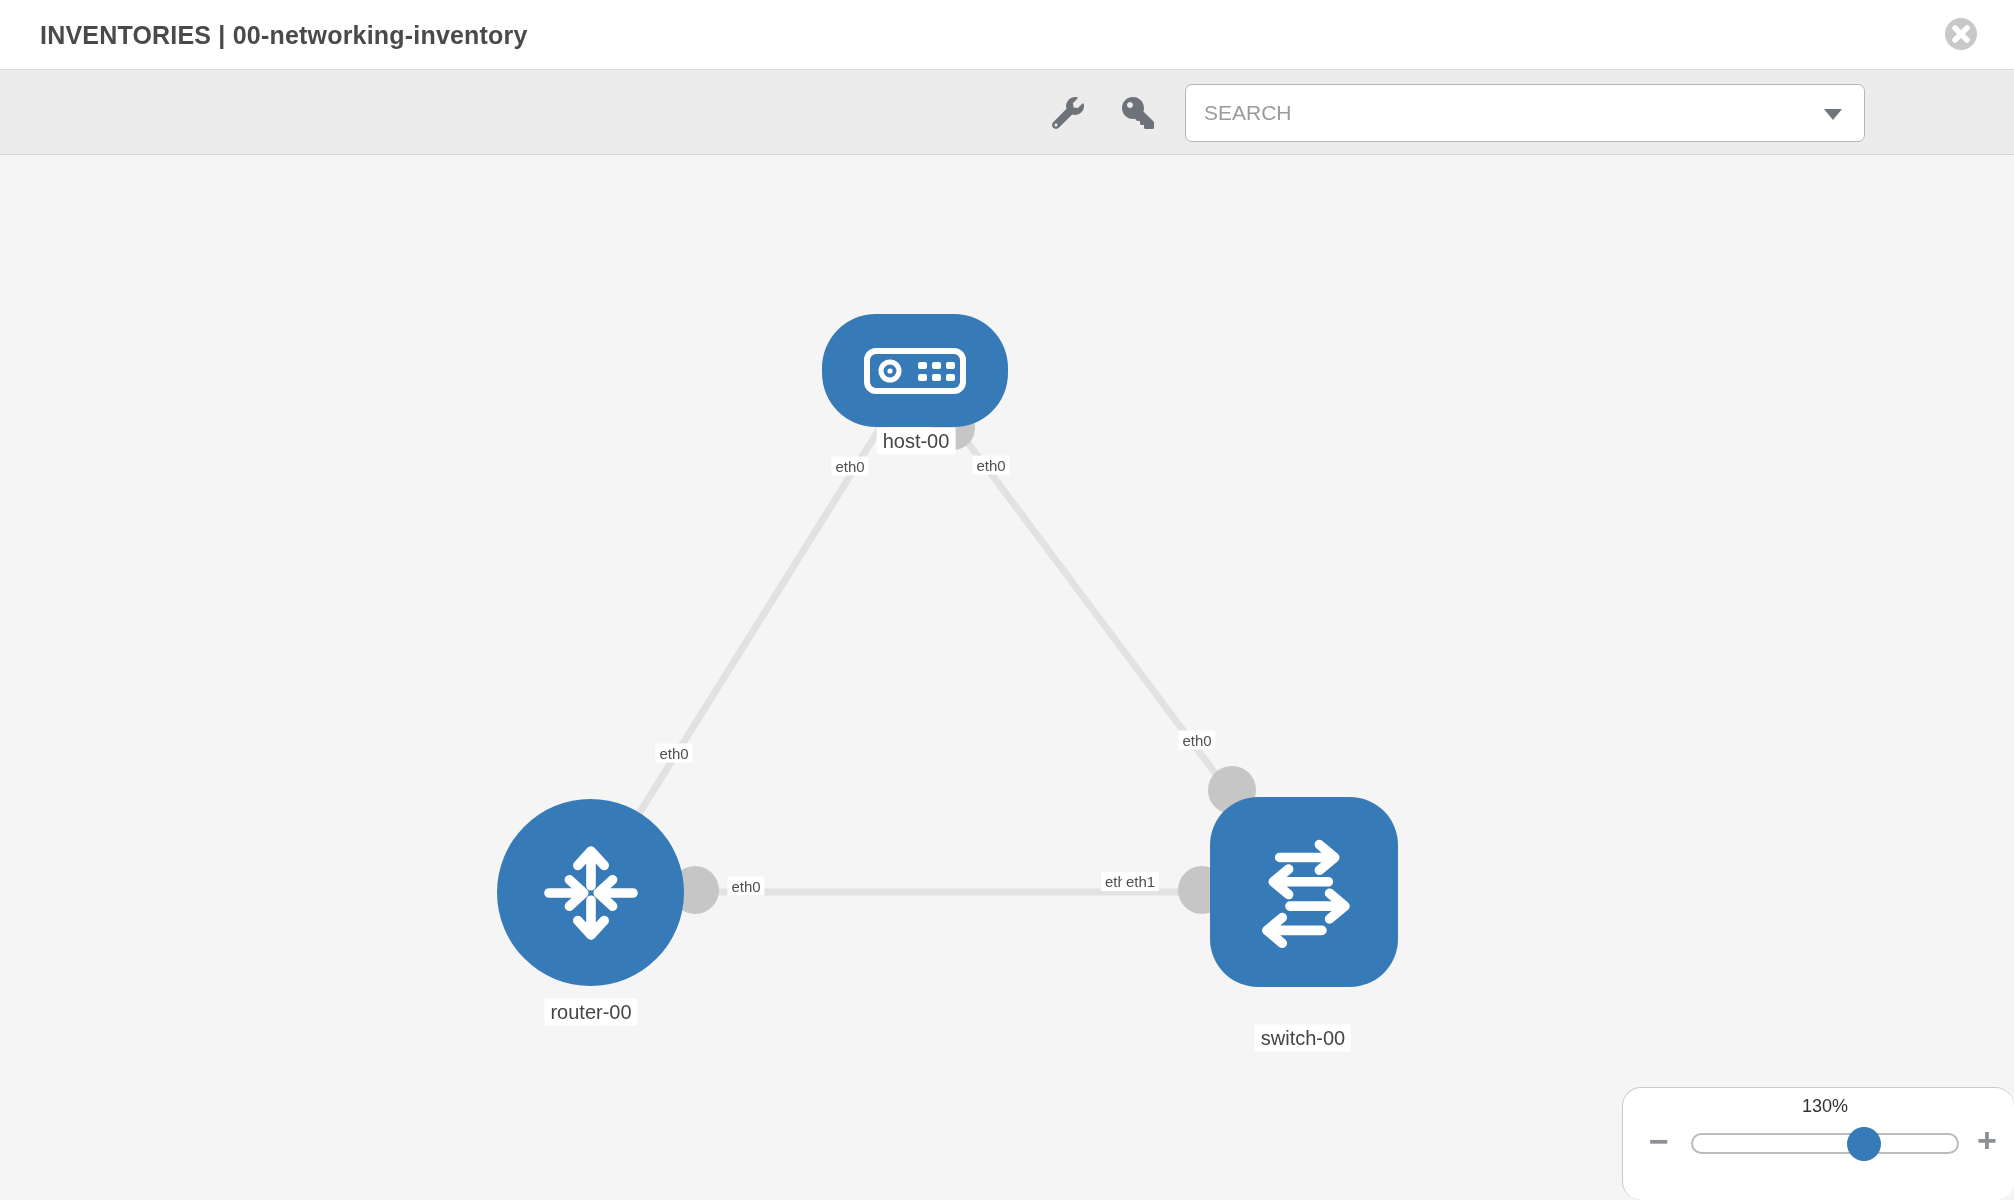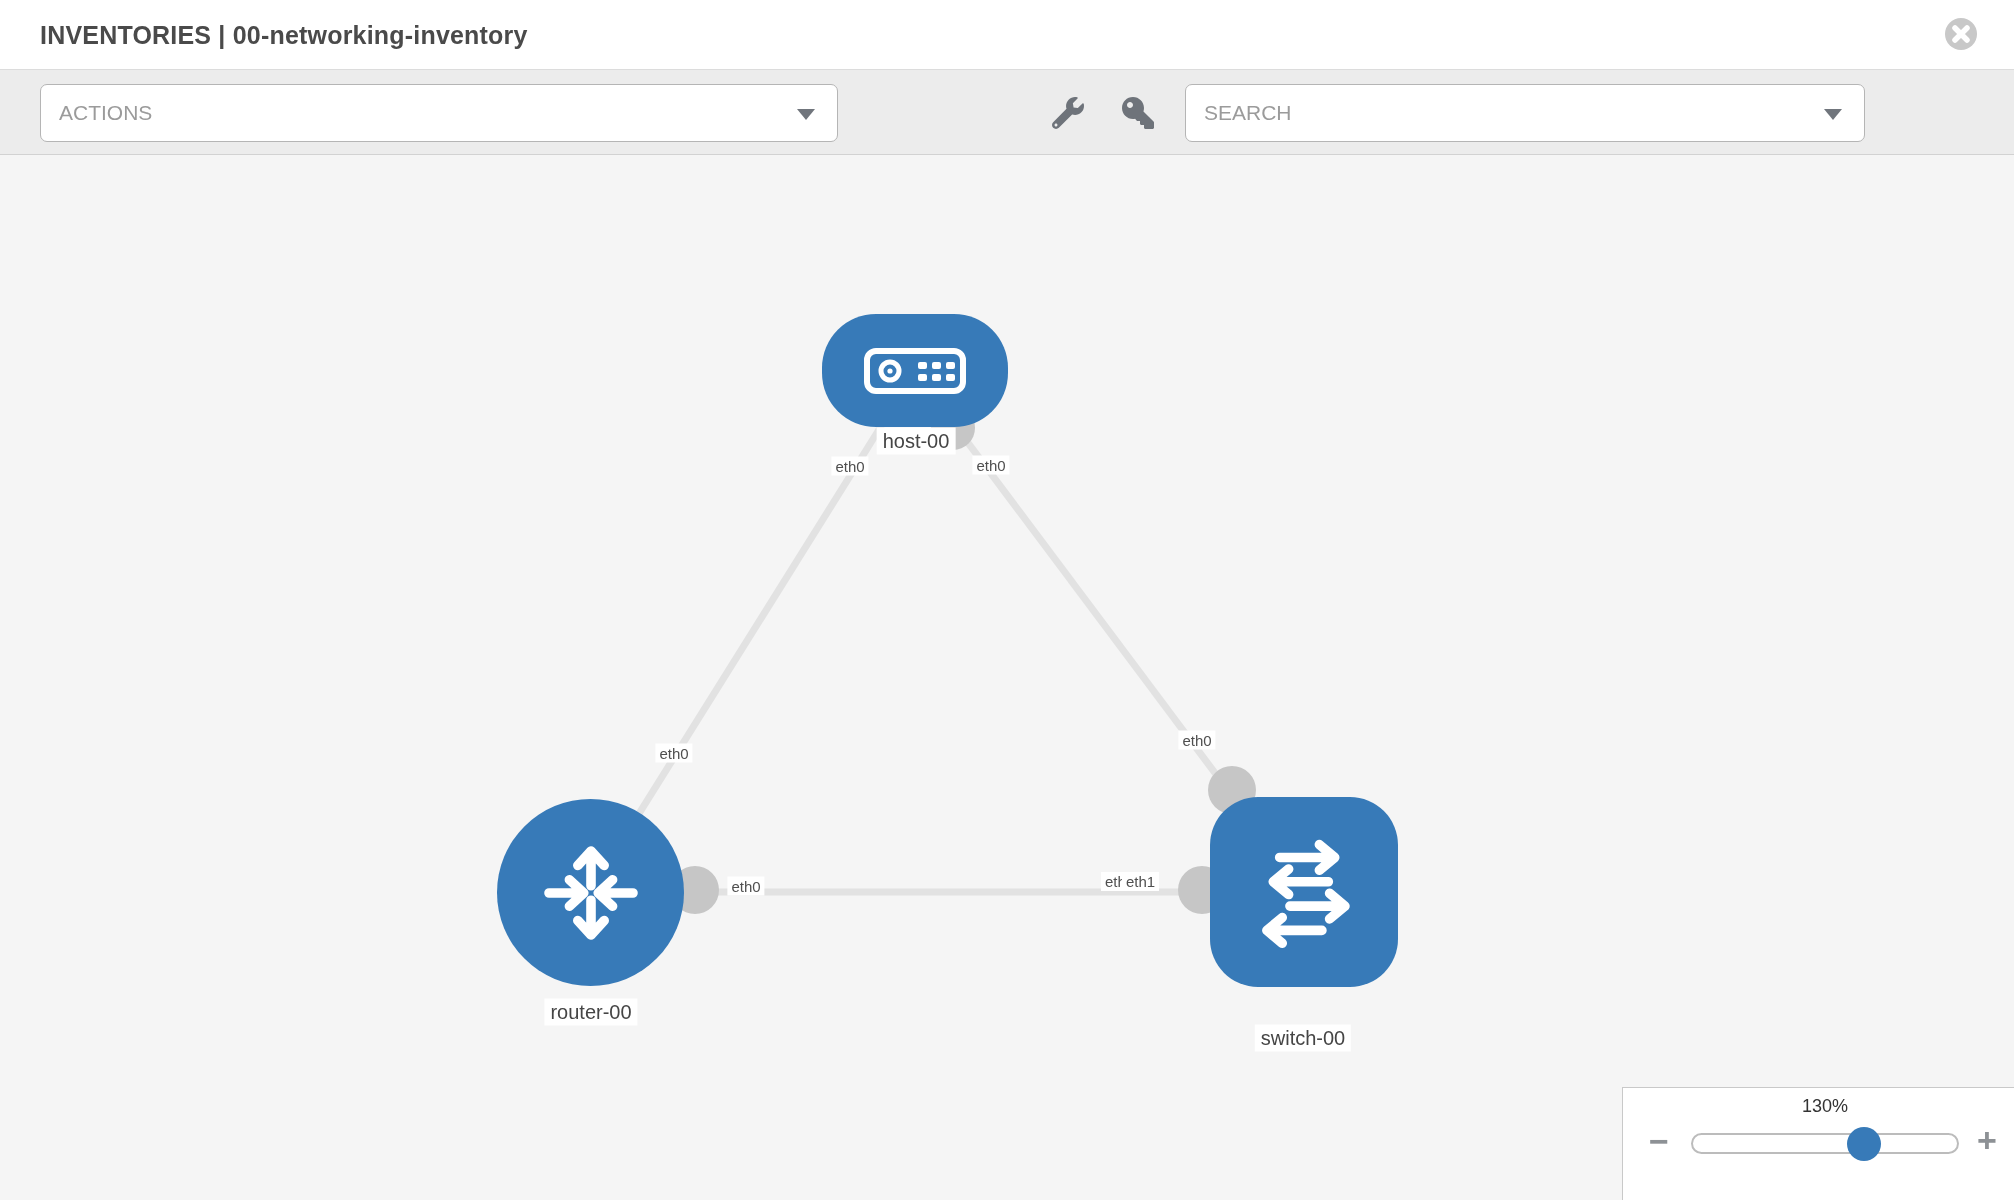--- a/index.html
+++ b/index.html
@@ -36,21 +36,21 @@
   .node-switch { left:1210px; top:642px; width:188px; height:190px; border-radius:48px; }
   .node-label { position:absolute; z-index:4; transform:translate(-50%,-50%);
     background:#fff; color:#454545; font-size:20px; padding:2px 6px; white-space:nowrap; }
   .if-label { position:absolute; z-index:3; transform:translate(-50%,-50%);
     background:#fff; color:#4f4f4f; font-size:15px; padding:1px 4px; white-space:nowrap; }
   .if-label-anch { position:absolute; z-index:3; background:#fff; color:#4f4f4f;
     font-size:15px; padding:1px 4px; white-space:nowrap; }
 
   
   .zoom-panel { position:absolute; left:1622px; top:932px; width:392px; height:113px;
-    background:#fff; border-left:1px solid #c9c9c9; border-top:1px solid #c9c9c9; z-index:5; }
+    background:#fff; border-left:1px solid #c9c9c9; border-top:1px solid #c9c9c9; z-index:5;border-radius:19px; }
   .zoom-value { position:absolute; left:68px; top:8px; width:268px; text-align:center;
     font-size:18px; color:#333; }
   .zoom-btn { position:absolute; font-size:34px; font-weight:700; color:#8d9195;
     line-height:30px; cursor:pointer; }
   .zoom-minus { left:26px; top:38px; }
   .zoom-plus { left:354px; top:37px; }
   .slider-track { position:absolute; left:68px; top:45px; width:268px; height:21px;
     background:#fff; border:2px solid #bcbcbc; border-radius:11px; cursor:pointer; }
   .slider-handle { position:absolute; left:224px; top:39px; width:34px; height:34px;
     border-radius:50%; background:#377ab8; cursor:grab; }
@@ -62,24 +62,20 @@
   <h1>INVENTORIES | 00-networking-inventory</h1>
   <div class="close-btn">
     <svg width="34" height="34" viewBox="0 0 34 34">
       <circle cx="17" cy="17" r="16" fill="#c8c8c8"></circle>
       <path d="M11 11 L23 23 M23 11 L11 23" stroke="#fff" stroke-width="5.5" stroke-linecap="round"></path>
     </svg>
   </div>
 </div>
 
 <div class="toolbar">
-  <div class="dropdown dd-actions">
-    <span class="dd-label">ACTIONS</span>
-    <span class="caret"></span>
-  </div>
 
   <span class="tool-ic ic-wrench">
     <svg width="32" height="32" viewBox="0 0 512 512">
       <path fill="#6e737a" d="M507.73 109.1c-2.24-9.03-13.54-12.09-20.12-5.51l-74.36 74.36-67.88-11.31-11.31-67.88 74.36-74.36c6.62-6.62 3.43-17.9-5.66-20.16-47.38-11.74-99.55.91-136.58 37.93-39.64 39.64-50.55 97.1-34.05 147.2L18.74 402.76c-24.99 24.99-24.99 65.51 0 90.5 24.99 24.99 65.51 24.99 90.5 0l213.21-213.21c50.12 16.71 107.47 5.68 147.37-34.22 37.07-37.07 49.7-89.32 37.91-136.73zM64 472c-13.25 0-24-10.75-24-24 0-13.26 10.75-24 24-24s24 10.74 24 24c0 13.25-10.75 24-24 24z"></path>
     </svg>
   </span>
   <span class="tool-ic ic-key">
     <svg width="32" height="32" viewBox="0 0 512 512" style="transform:scaleX(-1)">
       <path fill="#6e737a" d="M512 176.001C512 273.203 433.202 352 336 352c-11.22 0-22.19-1.062-32.827-3.069l-24.012 27.014A23.999 23.999 0 0 1 261.223 384H224v40c0 13.255-10.745 24-24 24h-40v40c0 13.255-10.745 24-24 24H24c-13.255 0-24-10.745-24-24v-78.059c0-6.365 2.529-12.47 7.029-16.971l161.802-161.802C163.108 213.814 160 195.271 160 176 160 78.798 238.797.001 335.999 0 433.488-.001 512 78.511 512 176.001zM336 128c0 26.51 21.49 48 48 48s48-21.49 48-48-21.49-48-48-48-48 21.49-48 48z"></path>
     </svg>

